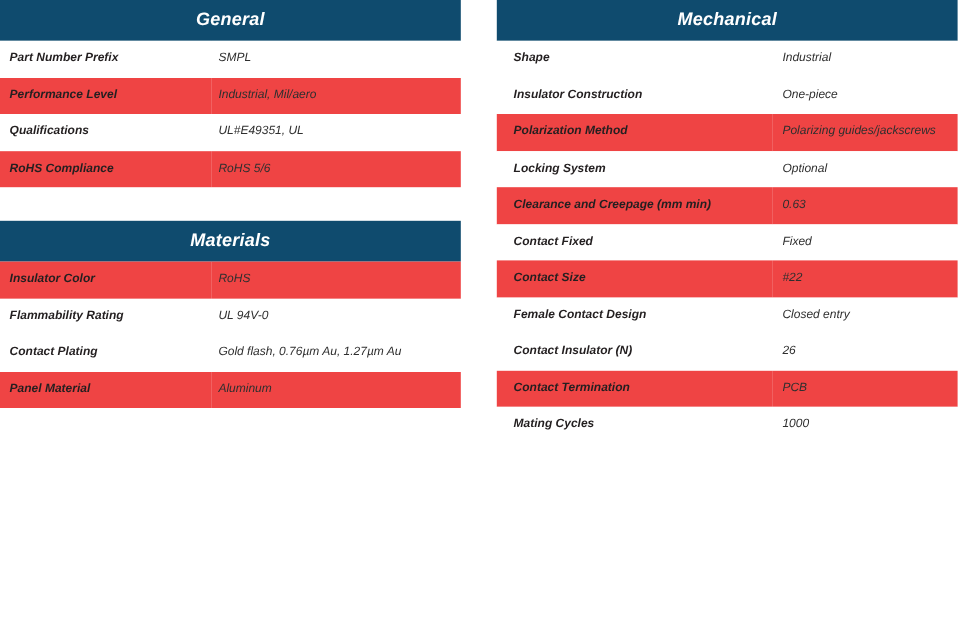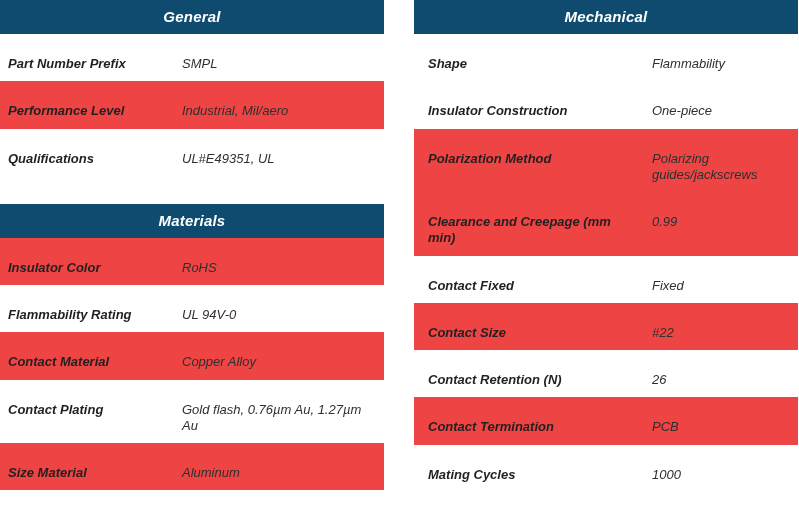--- a/index.html
+++ b/index.html
@@ -39,22 +39,22 @@
   .spec-table caption {
     background: #0f4b6e;
     color: #ffffff;
     font-size: 15px;
     font-weight: bold;
     text-align: center;
     padding: 8px 4px 9px 4px;
     letter-spacing: 0.2px;
   }
   .spec-table td {
-    font-size: 13px;
-    padding: 22px 8px 9px 8px;
+    font-size: 10px;
+    padding: 9px 8px 9px 8px;
     vertical-align: top;
     line-height: 1.25;
   }
   .spec-table td.label {
     width: 160px;
     font-weight: bold;
     color: #231f20;
     padding-left: 8px;
   }
   .spec-table td.value {
@@ -89,78 +89,86 @@
             <td class="value">SMPL</td>
           </tr>
           <tr class="even">
             <td class="label">Performance Level</td>
             <td class="value">Industrial, Mil/aero</td>
           </tr>
           <tr class="odd">
             <td class="label">Qualifications</td>
             <td class="value">UL#E49351, UL</td>
           </tr>
+          <tr class="even">
+            <td class="label">RoHS Compliance</td>
+            <td class="value">RoHS 5/6</td>
+          </tr>
         </tbody>
       </table>
       <table class="spec-table">
         <caption>Materials</caption>
         <tbody>
           <tr class="even">
             <td class="label">Insulator Color</td>
             <td class="value">RoHS</td>
           </tr>
           <tr class="odd">
             <td class="label">Flammability Rating</td>
             <td class="value">UL 94V-0</td>
           </tr>
-          <tr class="even">
-            <td class="label">Contact Material</td>
-            <td class="value">Copper Alloy</td>
-          </tr>
           <tr class="odd">
             <td class="label">Contact Plating</td>
             <td class="value">Gold flash, 0.76µm Au, 1.27µm Au</td>
           </tr>
           <tr class="even">
-            <td class="label">Size Material</td>
+            <td class="label">Panel Material</td>
             <td class="value">Aluminum</td>
           </tr>
         </tbody>
       </table>
     </div>
   <div class="col col-right">
       <table class="spec-table">
         <caption>Mechanical</caption>
         <tbody>
           <tr class="odd">
             <td class="label">Shape</td>
-            <td class="value">Flammability</td>
+            <td class="value">Industrial</td>
           </tr>
           <tr class="odd">
             <td class="label">Insulator Construction</td>
             <td class="value">One-piece</td>
           </tr>
           <tr class="even">
             <td class="label">Polarization Method</td>
             <td class="value">Polarizing guides/jackscrews</td>
           </tr>
+          <tr class="odd">
+            <td class="label">Locking System</td>
+            <td class="value">Optional</td>
+          </tr>
           <tr class="even">
             <td class="label">Clearance and Creepage (mm min)</td>
-            <td class="value">0.99</td>
+            <td class="value">0.63</td>
           </tr>
           <tr class="odd">
             <td class="label">Contact Fixed</td>
             <td class="value">Fixed</td>
           </tr>
           <tr class="even">
             <td class="label">Contact Size</td>
             <td class="value">#22</td>
           </tr>
           <tr class="odd">
-            <td class="label">Contact Retention (N)</td>
+            <td class="label">Female Contact Design</td>
+            <td class="value">Closed entry</td>
+          </tr>
+          <tr class="odd">
+            <td class="label">Contact Insulator (N)</td>
             <td class="value">26</td>
           </tr>
           <tr class="even">
             <td class="label">Contact Termination</td>
             <td class="value">PCB</td>
           </tr>
           <tr class="odd">
             <td class="label">Mating Cycles</td>
             <td class="value">1000</td>
           </tr>

